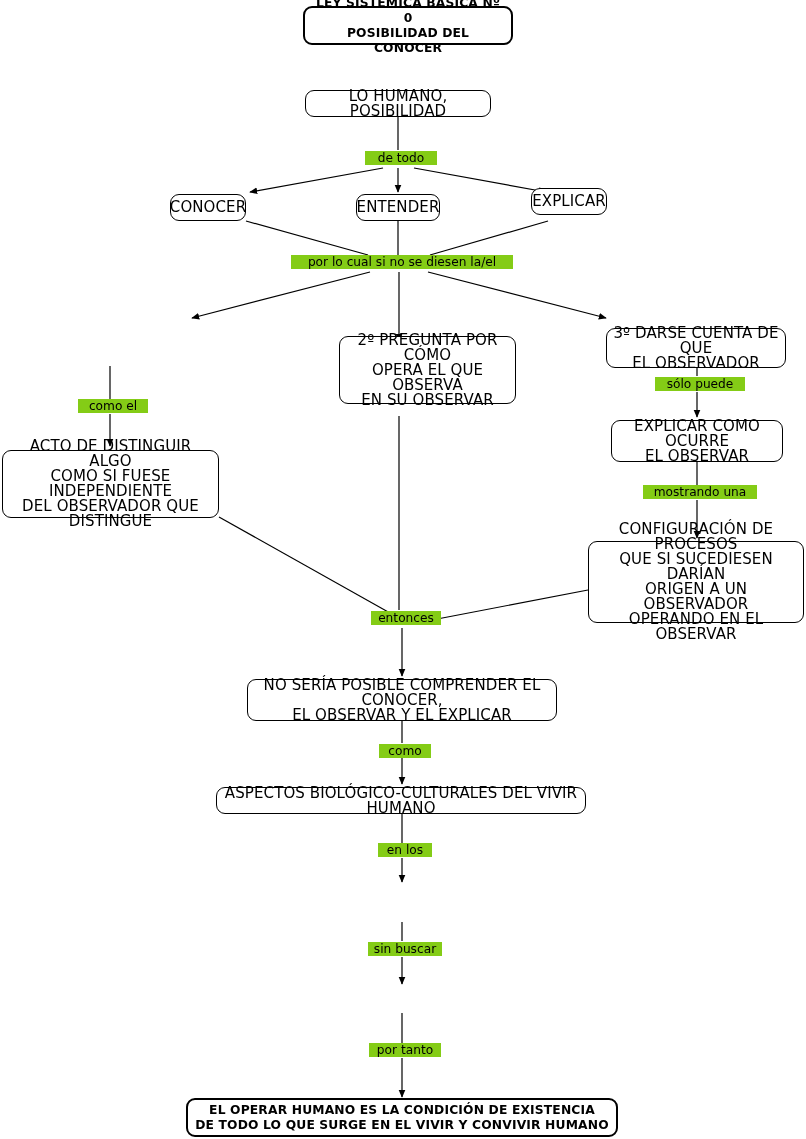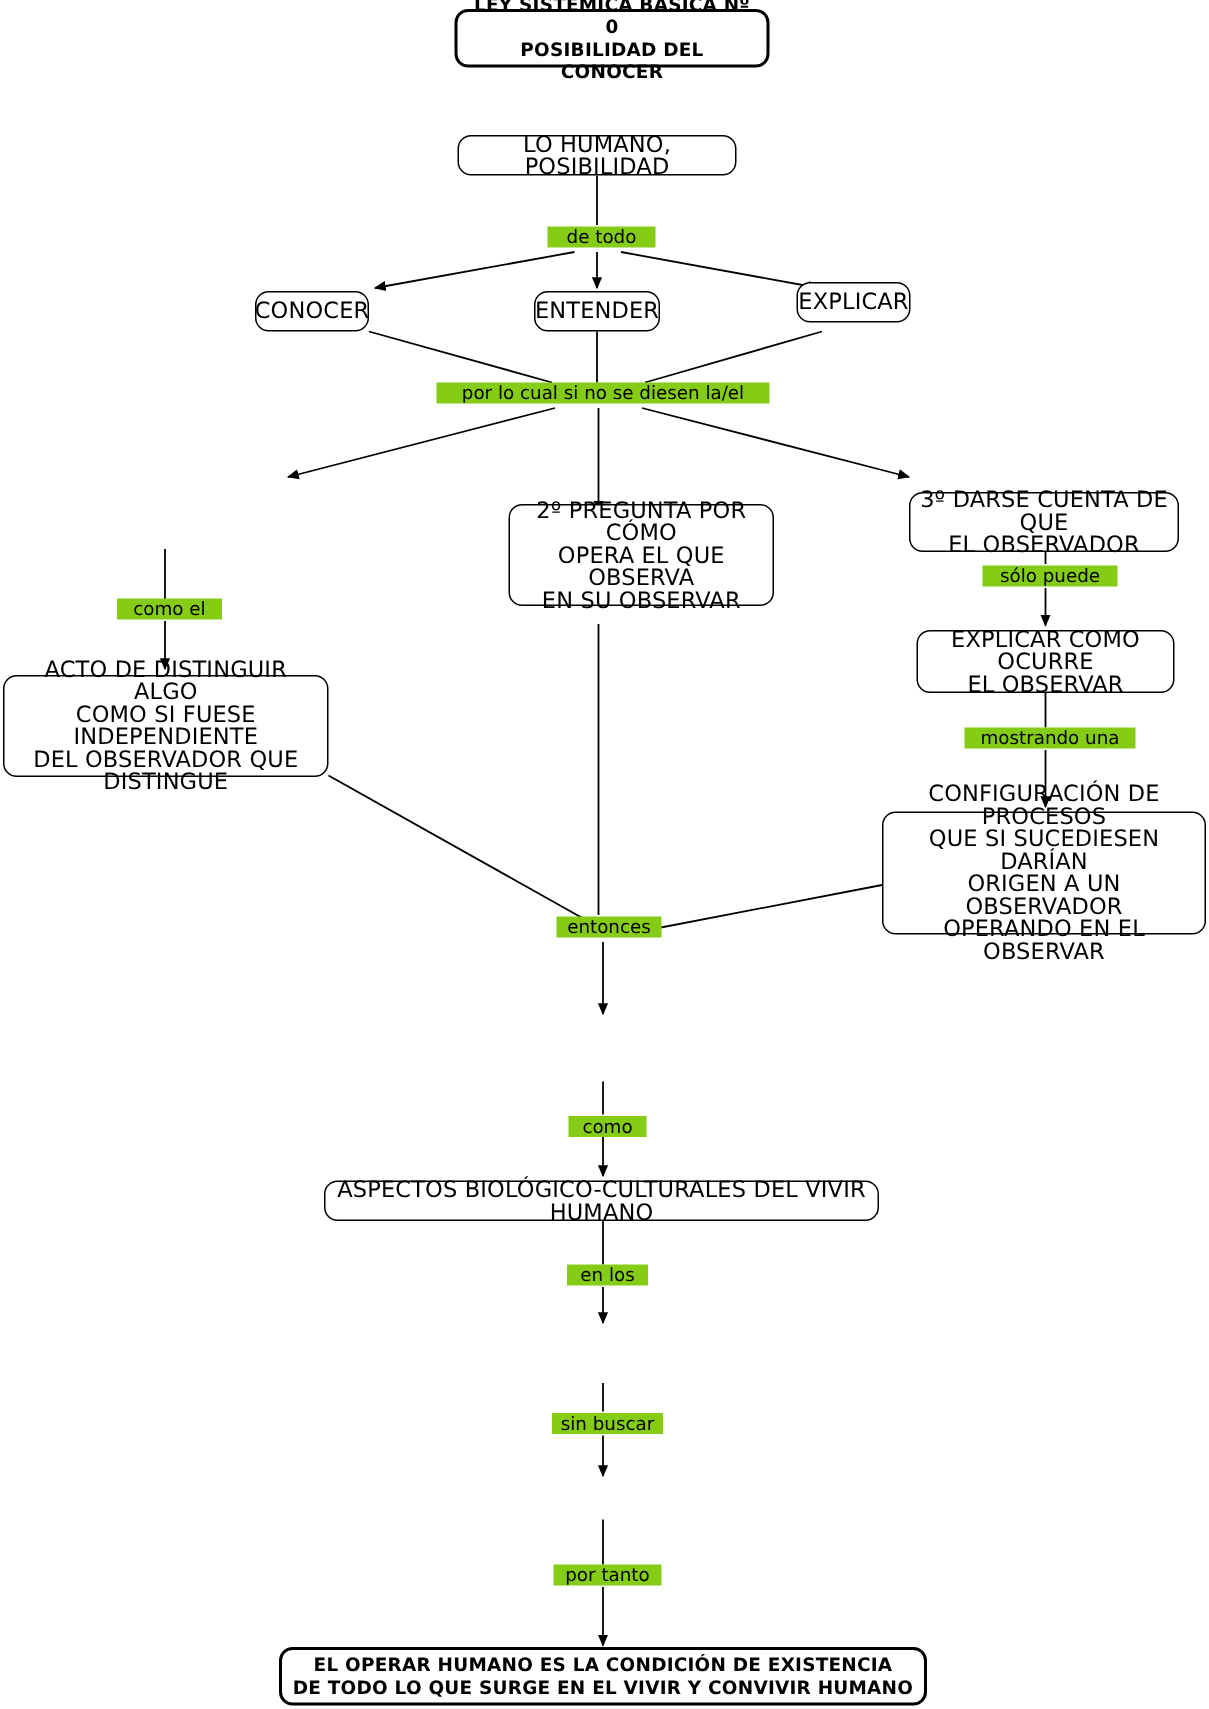--- a/index.html
+++ b/index.html
@@ -176,20 +176,26 @@
 
   <div class="node" style="left:588px; top:541px; width:216px; height:82px;text-align:center;">
     <span>
       <span>CONFIGURACIÓN DE PROCESOS</span><br>
       <span>QUE SI SUCEDIESEN DARÍAN</span><br>
       <span>ORIGEN A UN OBSERVADOR</span><br>
       <span>OPERANDO EN EL OBSERVAR</span>
     </span>
   </div>
 
+  <div class="node" style="left:247px; top:679px; width:310px; height:42px;">
+    <span>
+      <span>NO SERÍA POSIBLE COMPRENDER EL CONOCER,</span><br>
+      <span>EL OBSERVAR Y EL EXPLICAR</span>
+    </span>
+  </div>
 
   <div class="node" style="left:216px; top:787px; width:370px; height:27px;">
     <span>ASPECTOS BIOLÓGICO-CULTURALES DEL VIVIR HUMANO</span>
   </div>
 
 
 
   <div class="node bold" style="left:186px; top:1098px; width:432px; height:39px;">
     <span>
       <span>EL OPERAR HUMANO ES LA CONDICIÓN DE EXISTENCIA</span><br>

